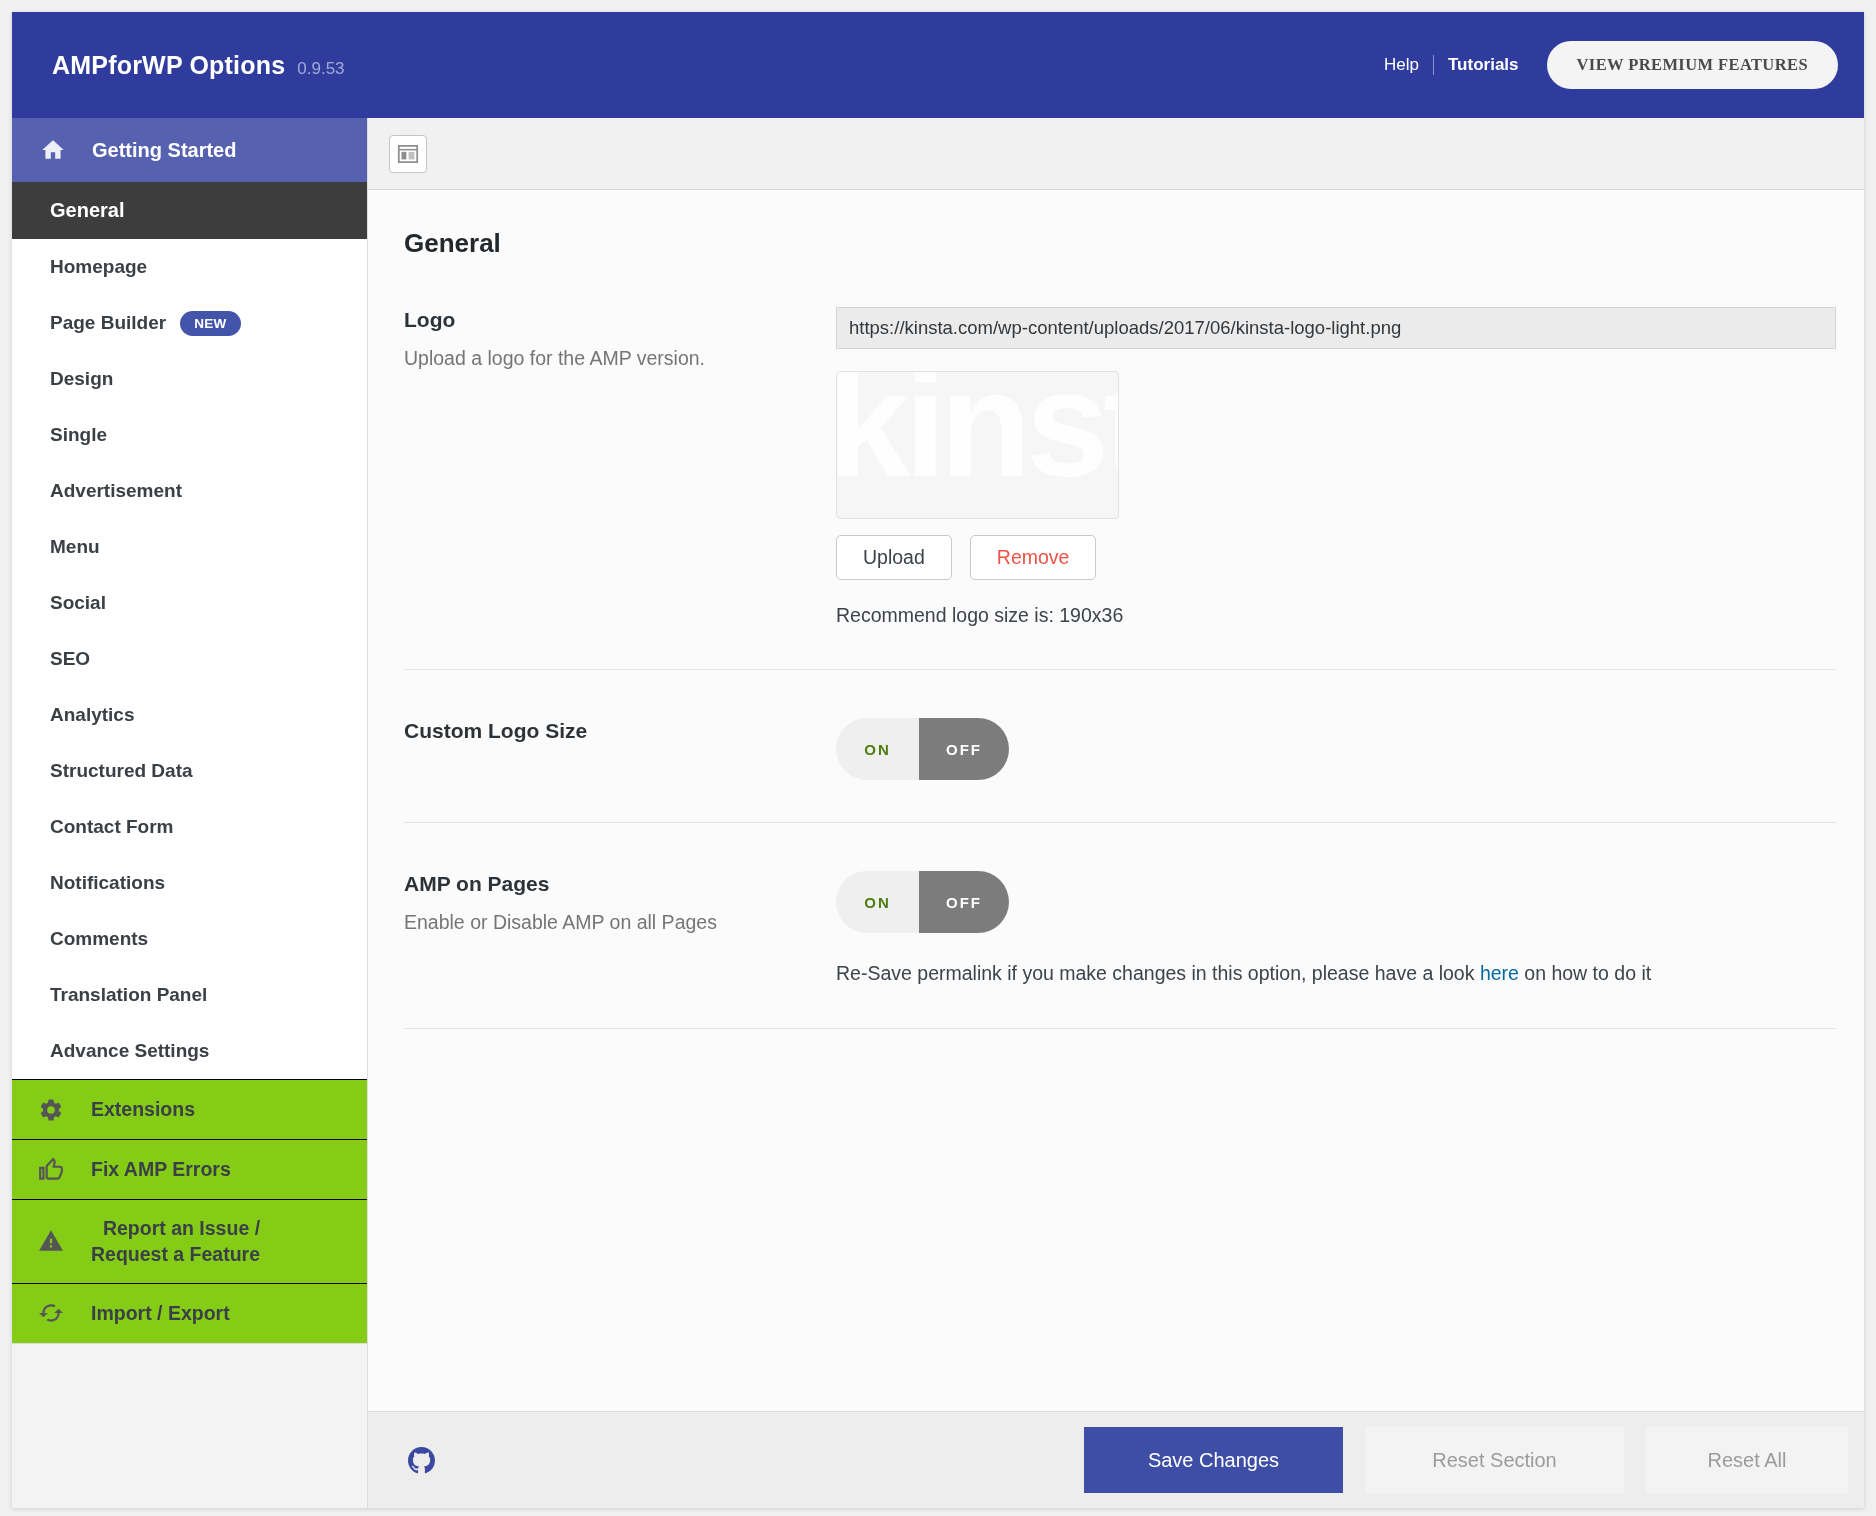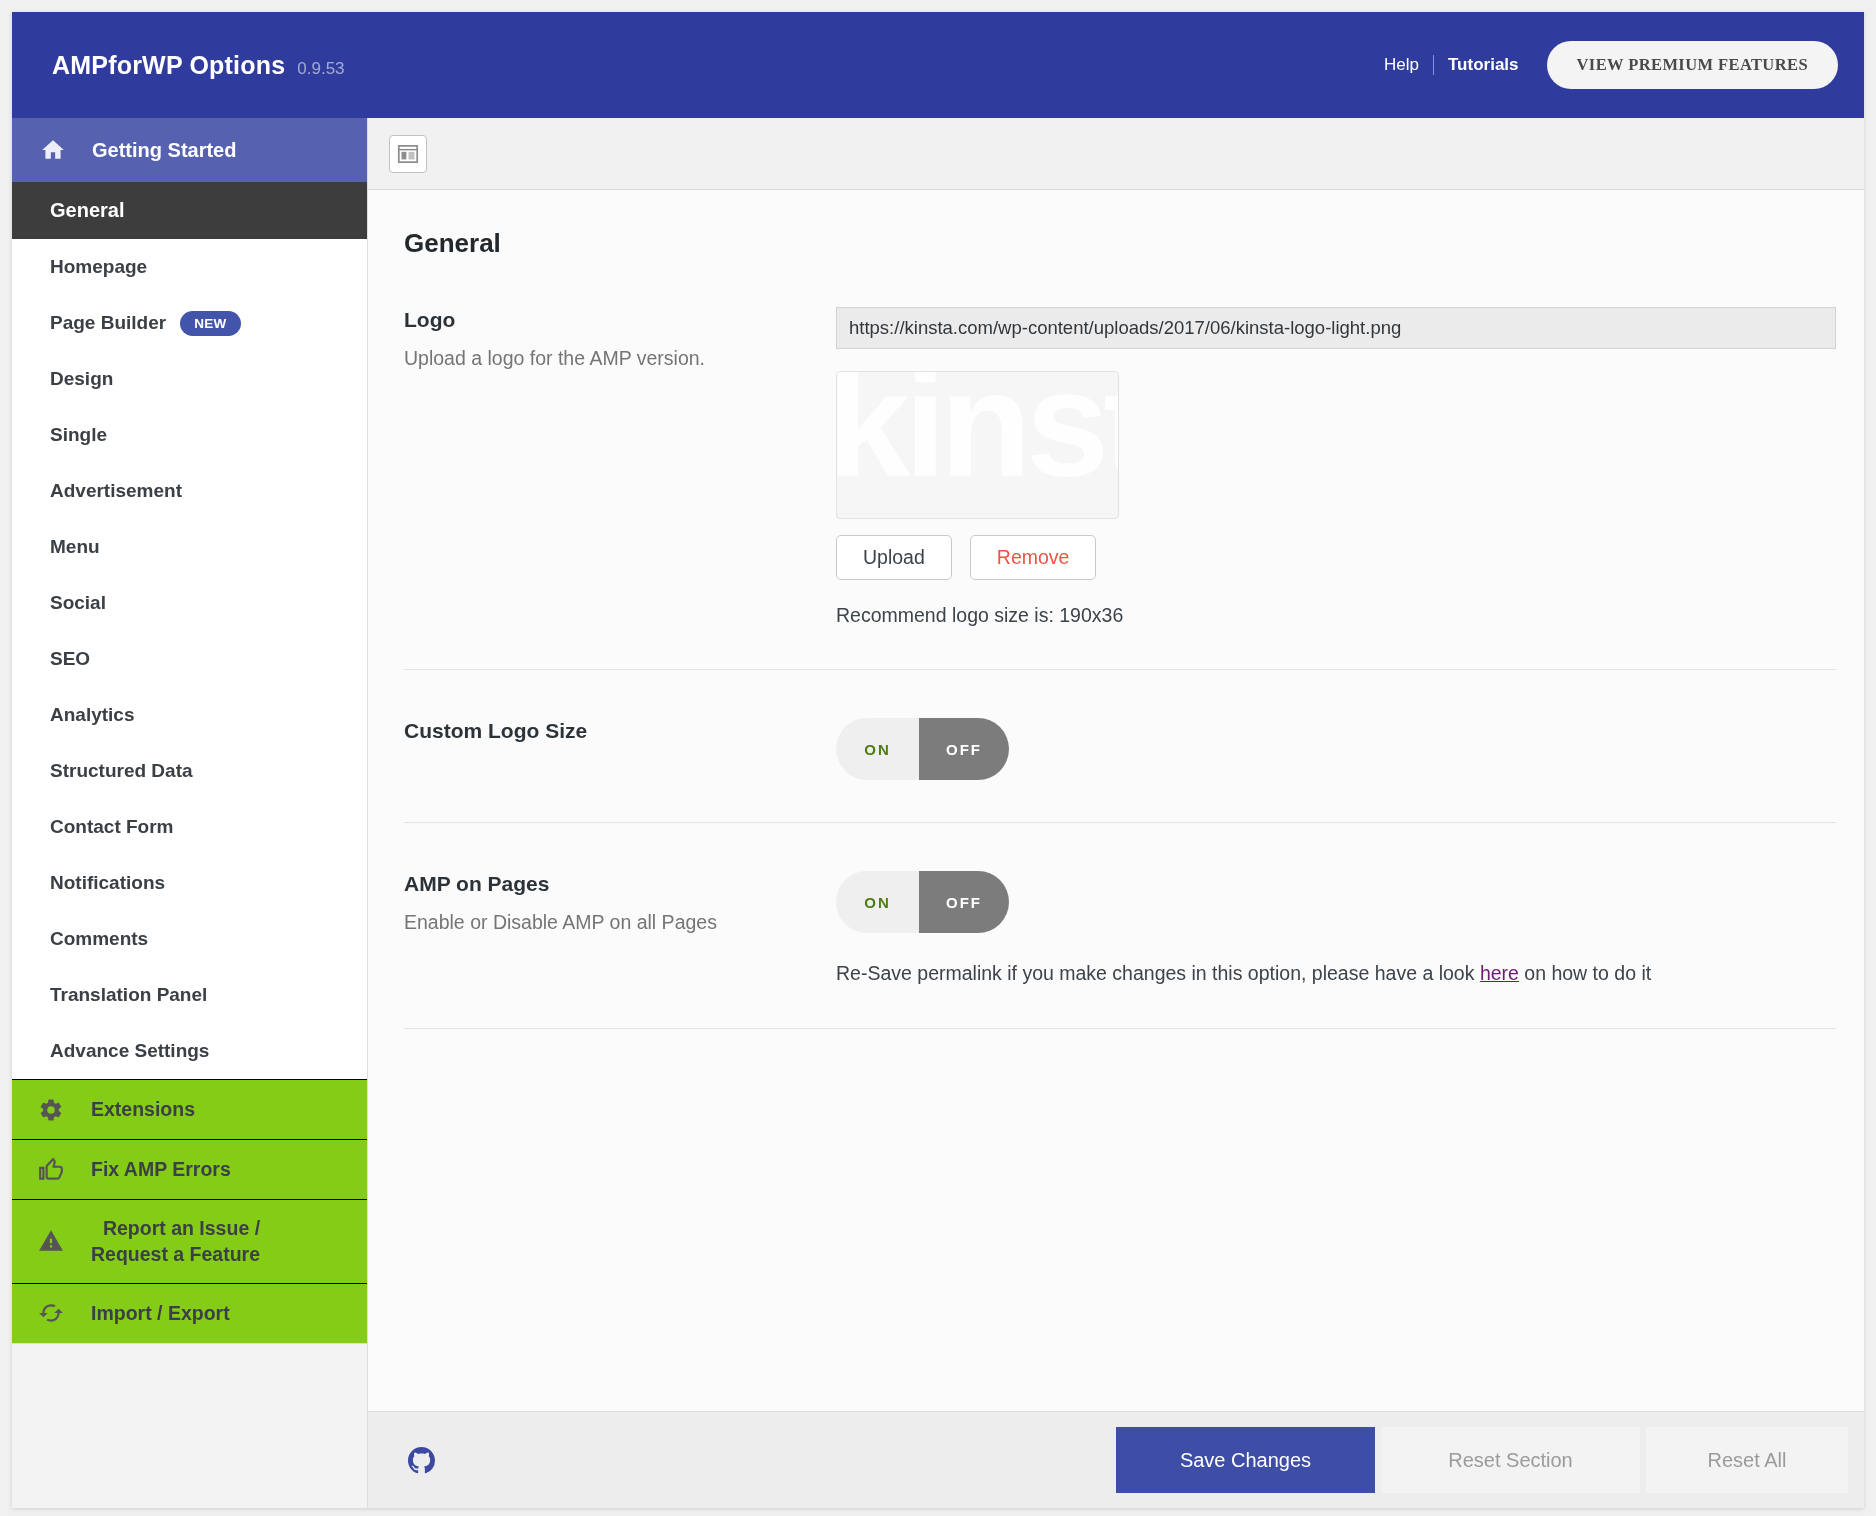--- a/index.html
+++ b/index.html
@@ -83,28 +83,28 @@
     height:45px;padding:0 26px;background:#fff;border:1px solid #c9c9c9;border-radius:5px;
     font-size:19.5px;color:#3c434a;cursor:pointer;font-family:inherit;
   }
   .wp-btn.remove{color:#ee5344;}
   .recommend{margin-top:24px;font-size:19.5px;color:#3c434a;}
   .toggle{width:173px;height:62px;border-radius:31px;overflow:hidden;display:flex;cursor:pointer;}
   .toggle .seg{display:flex;align-items:center;justify-content:center;font-size:15px;font-weight:bold;letter-spacing:2px;}
   .toggle .seg.on{width:83px;background:#efeff0;color:#4d7c0f;text-align:center;}
   .toggle .seg.off{width:90px;background:#7c7c7c;color:#fff;}
   .note{margin-top:28px;font-size:19.5px;color:#3c434a;line-height:1.3;}
-  .note a{color:#701a75;text-decoration:underline;cursor:pointer;}
+  .note a{color:#0369a1;cursor:pointer;}
   
   .footer{
     height:97px;flex:0 0 97px;background:#ededee;border-top:1px solid #dcdcdc;
     display:flex;align-items:center;padding:0 16px 0 40px;box-sizing:border-box;
   }
   .gh{color:#3b4aa0;display:flex;cursor:pointer;}
-  .footer-btns{margin-left:auto;display:flex;gap:6px;}
+  .footer-btns{margin-left:auto;display:flex;gap:22px;}
   .f-btn{height:66px;border:none;font-size:20px;cursor:pointer;font-family:inherit;}
   .f-btn.save{width:259px;background:#3e4ea6;color:#fff;}
   .f-btn.reset-section{width:259px;background:#f3f3f3;color:#9b9b9b;}
   .f-btn.reset-all{width:202px;background:#f3f3f3;color:#9b9b9b;}
 </style>
 </head>
 <body>
 
 <div class="app">
 

